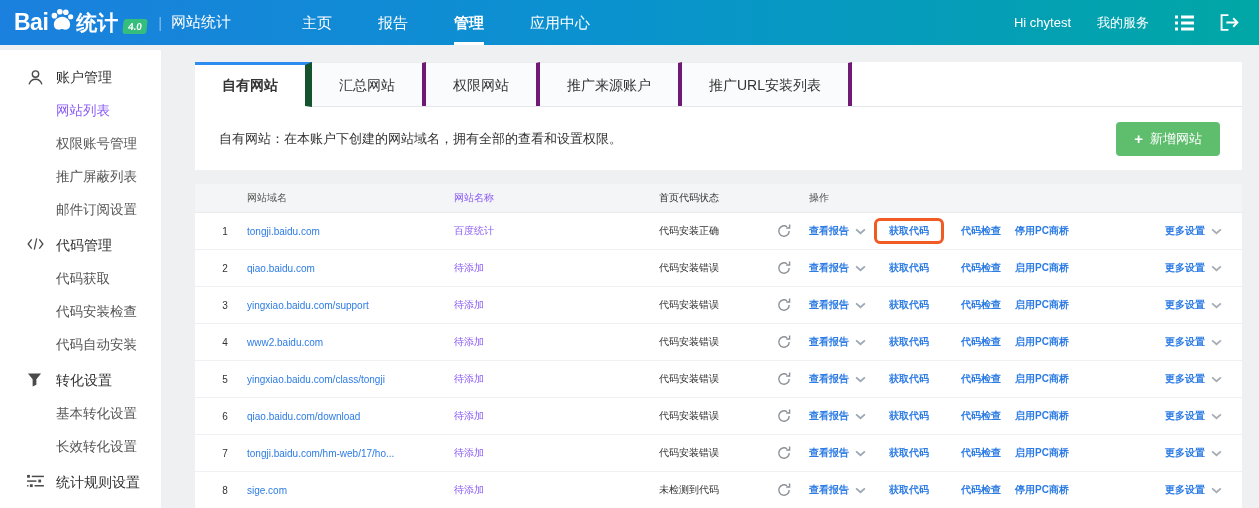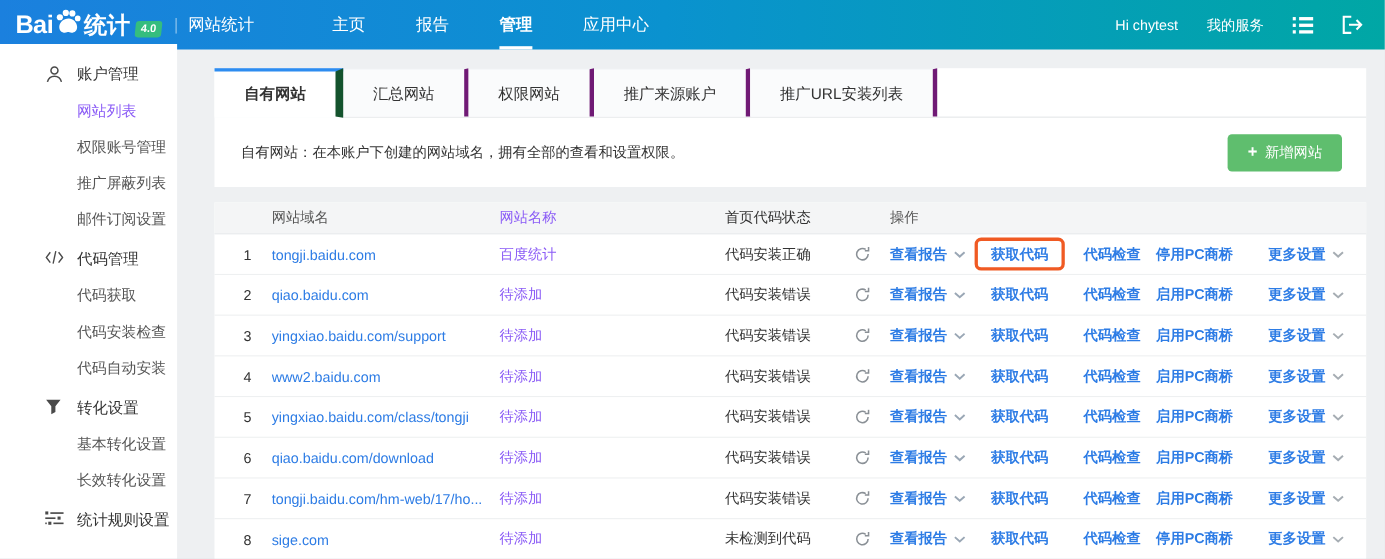--- a/index.html
+++ b/index.html
@@ -21,21 +21,21 @@
   .product-name { font-size:15px; }
   .top-nav { display:flex; margin-left:48px; height:45px; }
   .nav-item { position:relative; font-size:15px; line-height:45px; margin:0 23px; cursor:pointer; }
   .nav-item.active { font-weight:bold; }
   .nav-item.active::after { content:""; position:absolute; left:0; right:0; bottom:0; height:3px; background:#fff; }
   .header-right { margin-left:auto; margin-right:20px; display:flex; align-items:center; gap:26px; }
   .header-right .h-text { font-size:13px; cursor:pointer; }
   .h-icon { width:19px; height:17px; cursor:pointer; display:block; }
 
   
-  .sidebar { position:absolute; top:40px; left:0; width:161px; bottom:0; background:#fff; padding-top:8px;padding-left:14px; }
+  .sidebar { position:absolute; top:50px; left:0; width:161px; bottom:0; background:#fff; padding-top:8px; }
   .side-section { display:flex; align-items:center; height:33px; margin-top:3px; cursor:pointer; }
   .side-section .s-icon { width:17px; height:17px; margin:0 12px 0 27px; color:#4a4a4a; flex:none; }
   .side-section .s-label { font-size:14px; color:#333; }
   .side-item { height:33px; line-height:33px; padding-left:56px; font-size:13.5px; color:#555; cursor:pointer; }
   .side-item.active { color:#8b5cf6; }
 
   
   .main { position:absolute; top:45px; left:176px; right:0; bottom:0; padding:17px 17px 0 19px; }
   .card { background:#fff; }
 
@@ -49,21 +49,21 @@
   
   .desc-row { height:63px; display:flex; align-items:center; justify-content:space-between; padding:0 22px 0 24px; }
   .desc-text { font-size:13px; color:#333; }
   .add-btn { background:#5fbe6e; color:#fff; border:none; border-radius:4px; height:34px;
     padding:0 18px; font-size:13px; cursor:pointer; display:flex; align-items:center; gap:7px;
     font-family:inherit; }
   .add-btn .plus { font-size:15px; font-weight:bold; }
 
   
   .table-card { margin-top:14px; }
-  .t-row { display:flex; align-items:center; height:37px; border-bottom:1px solid #eef0f1; font-size:13px; }
+  .t-row { display:flex; align-items:center; height:37px; border-bottom:1px solid #eef0f1; font-size:10px; }
   .t-head { height:29px; background:#f4f5f6; color:#555; border-bottom:1px solid #e9ebed; }
   .c-idx { width:44px; margin-left:8px; text-align:center; color:#333; flex:none; }
   .c-domain { width:207px; flex:none; overflow:hidden; white-space:nowrap; }
   .c-name { width:205px; flex:none; color:#8b5cf6; }
   .c-status { width:146px; flex:none; display:flex; align-items:center; color:#333; }
   .c-actions { flex:1; display:flex; align-items:center; padding:0 20px 0 4px; }
   .domain-link { color:#2d7ce5; text-decoration:none; cursor:pointer; }
   .act-link { color:#2d7ce5; font-weight:bold; text-decoration:none; cursor:pointer; white-space:nowrap; }
   .chev { width:11px; height:7px; color:#9aa7b5; margin-left:6px; flex:none; }
   .refresh { width:14px; height:14px; color:#8a9096; margin-left:auto; margin-right:14px; cursor:pointer; flex:none; }

